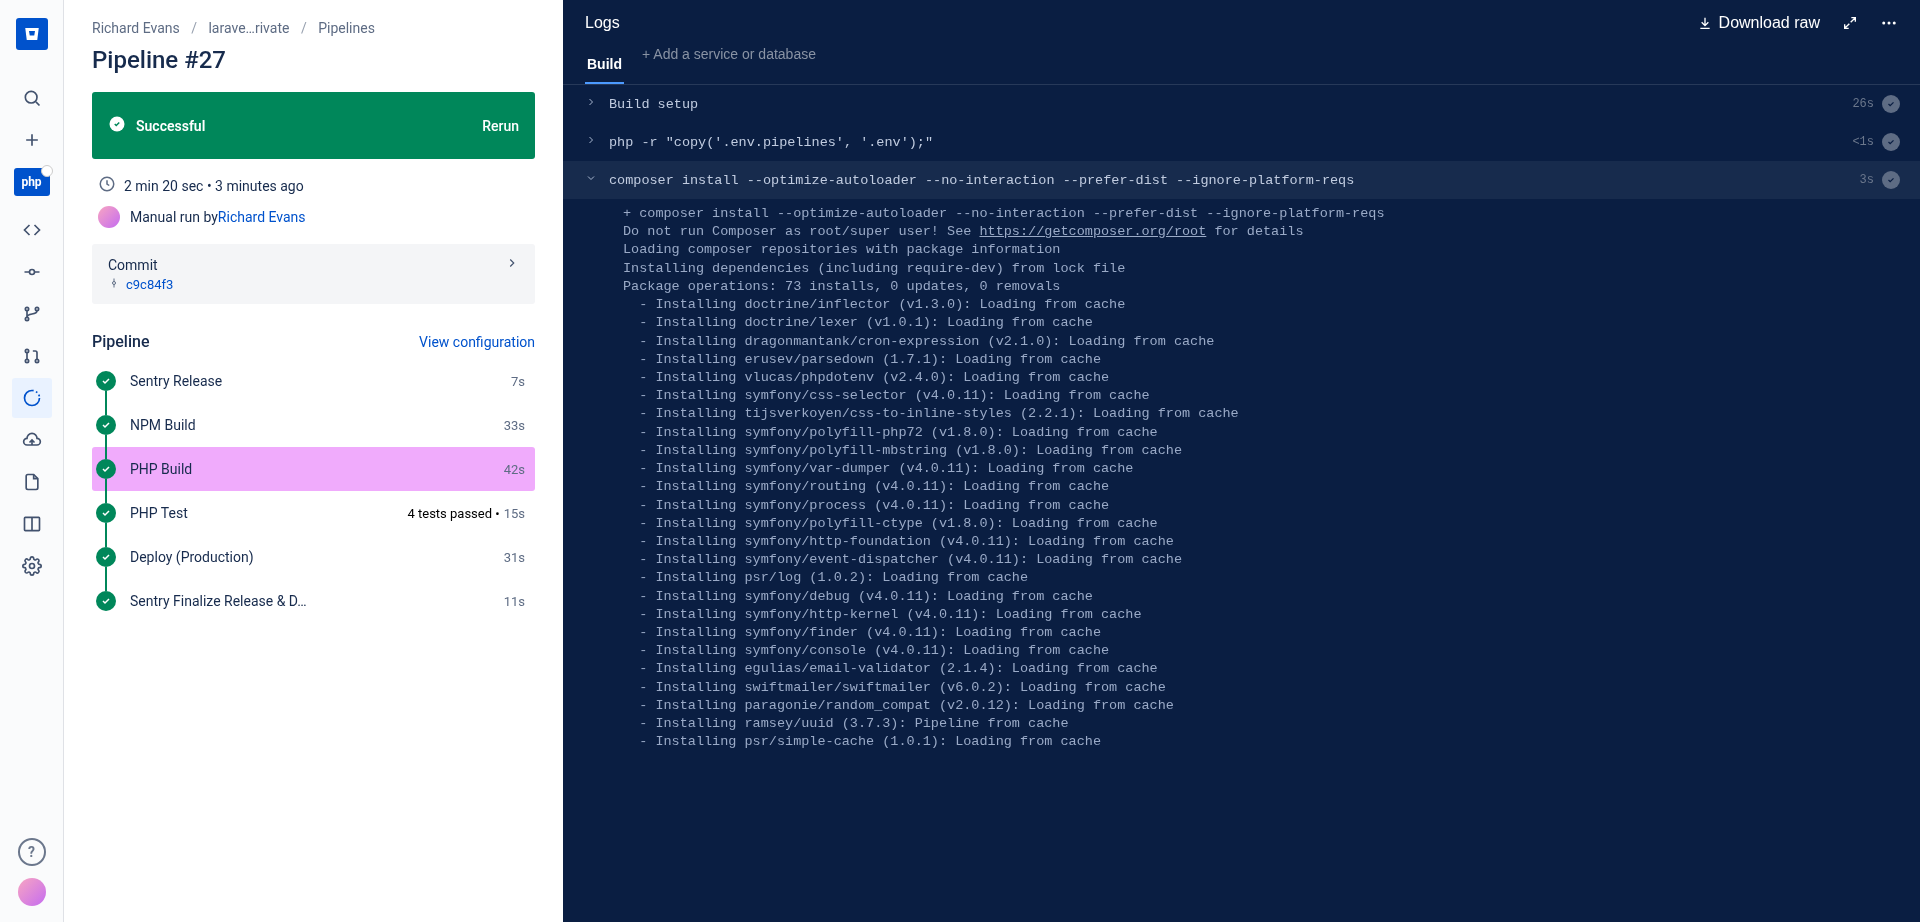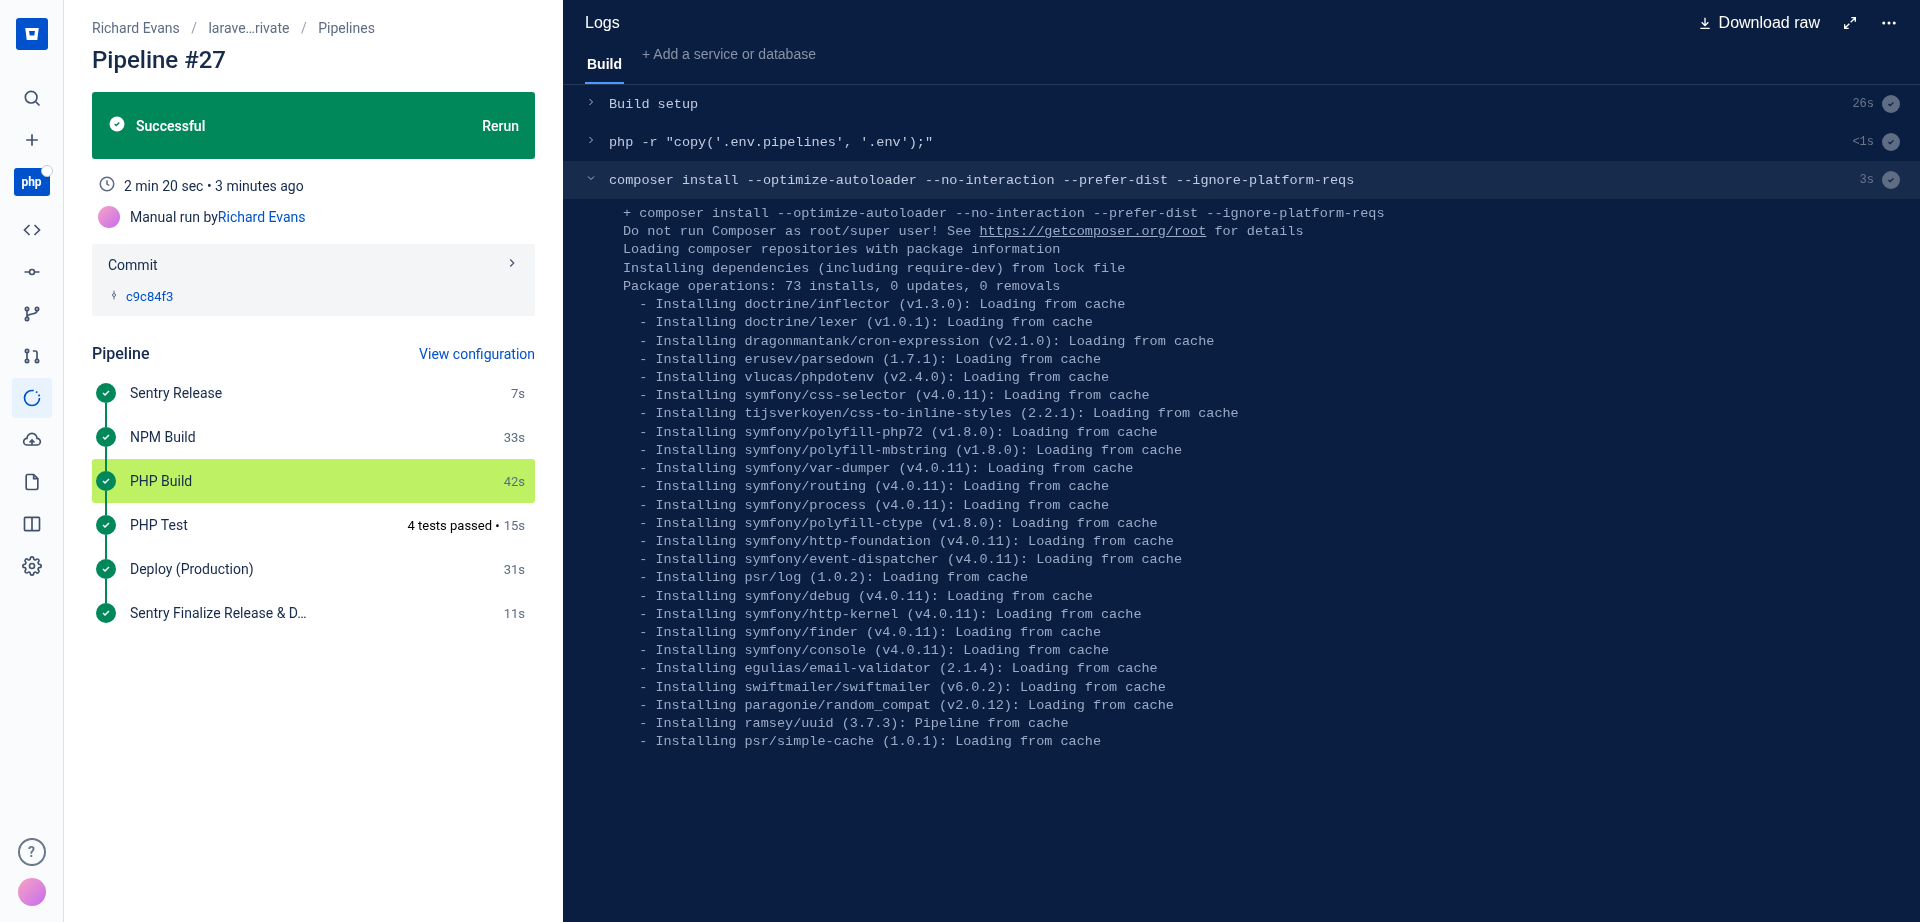--- a/index.html
+++ b/index.html
@@ -30,30 +30,30 @@
 .status-box .lbl { font-weight: 600; flex:1; }
 .status-box .rerun { color: #fff; font-weight: 500; cursor: pointer; }
 
 .meta-row { display: flex; align-items: center; color: #172B4D; margin-bottom: 10px; padding-left: 6px; }
 .meta-row .clk { color: #5E6C84; margin-right: 8px; }
 .meta-row .av { width:22px; height:22px; border-radius:50%; background: linear-gradient(135deg,#F8A5C2,#C56CF0); margin-right:10px; }
 .meta-row a { color: #0052CC; text-decoration: none; }
 
 .commit-card { background: #F4F5F7; border-radius: 3px; padding: 12px 16px; margin-top: 16px; cursor:pointer; }
 .commit-card .hd { display:flex; align-items:center; justify-content:space-between; color:#172B4D; }
-.commit-card .cid { color:#0052CC; font-size:13px; margin-top:16px; display:flex; align-items:flex-end; }
+.commit-card .cid { color:#0052CC; font-size:13px; margin-top:4px; display:flex; align-items:flex-end; }
 .commit-card .cid .ci { color:#5E6C84; margin-right:6px; }
 
 .sec-hd { display:flex; align-items:center; justify-content:space-between; margin-top:28px; margin-bottom:8px; }
 .sec-hd h3 { font-size:16px; font-weight:500; }
 .sec-hd a { color:#0052CC; text-decoration:none; font-size:14px; }
 
 .steps { position:relative; }
 .step { display:flex; align-items:center; padding:12px 10px 12px 4px; border-radius:3px; position:relative; cursor:pointer; }
-.step.active { background:#bef264; }
+.step.active { background:#f0abfc; }
 .step .ic { width:20px; height:20px; border-radius:50%; background:#00875A; display:flex; align-items:center; justify-content:center; margin-right:14px; z-index:1; flex-shrink:0; }
 .step .ic svg { stroke:#fff; }
 .step .nm { flex:1; color:#172B4D; }
 .step .tm { color:#5E6C84; font-size:13px; }
 .step .sub { color:#000000; font-size:13px; margin-right:4px; }
 .step::before { content:""; position:absolute; left:13px; top:-12px; width:2px; height:24px; background:#00875A; }
 .step:first-child::before { display:none; }
 
 
 .logs { flex:1; background:#0A1E42; color:#A9B7D0; display:flex; flex-direction:column; font-family: "SFMono-Regular", Consolas, "Liberation Mono", monospace; }

